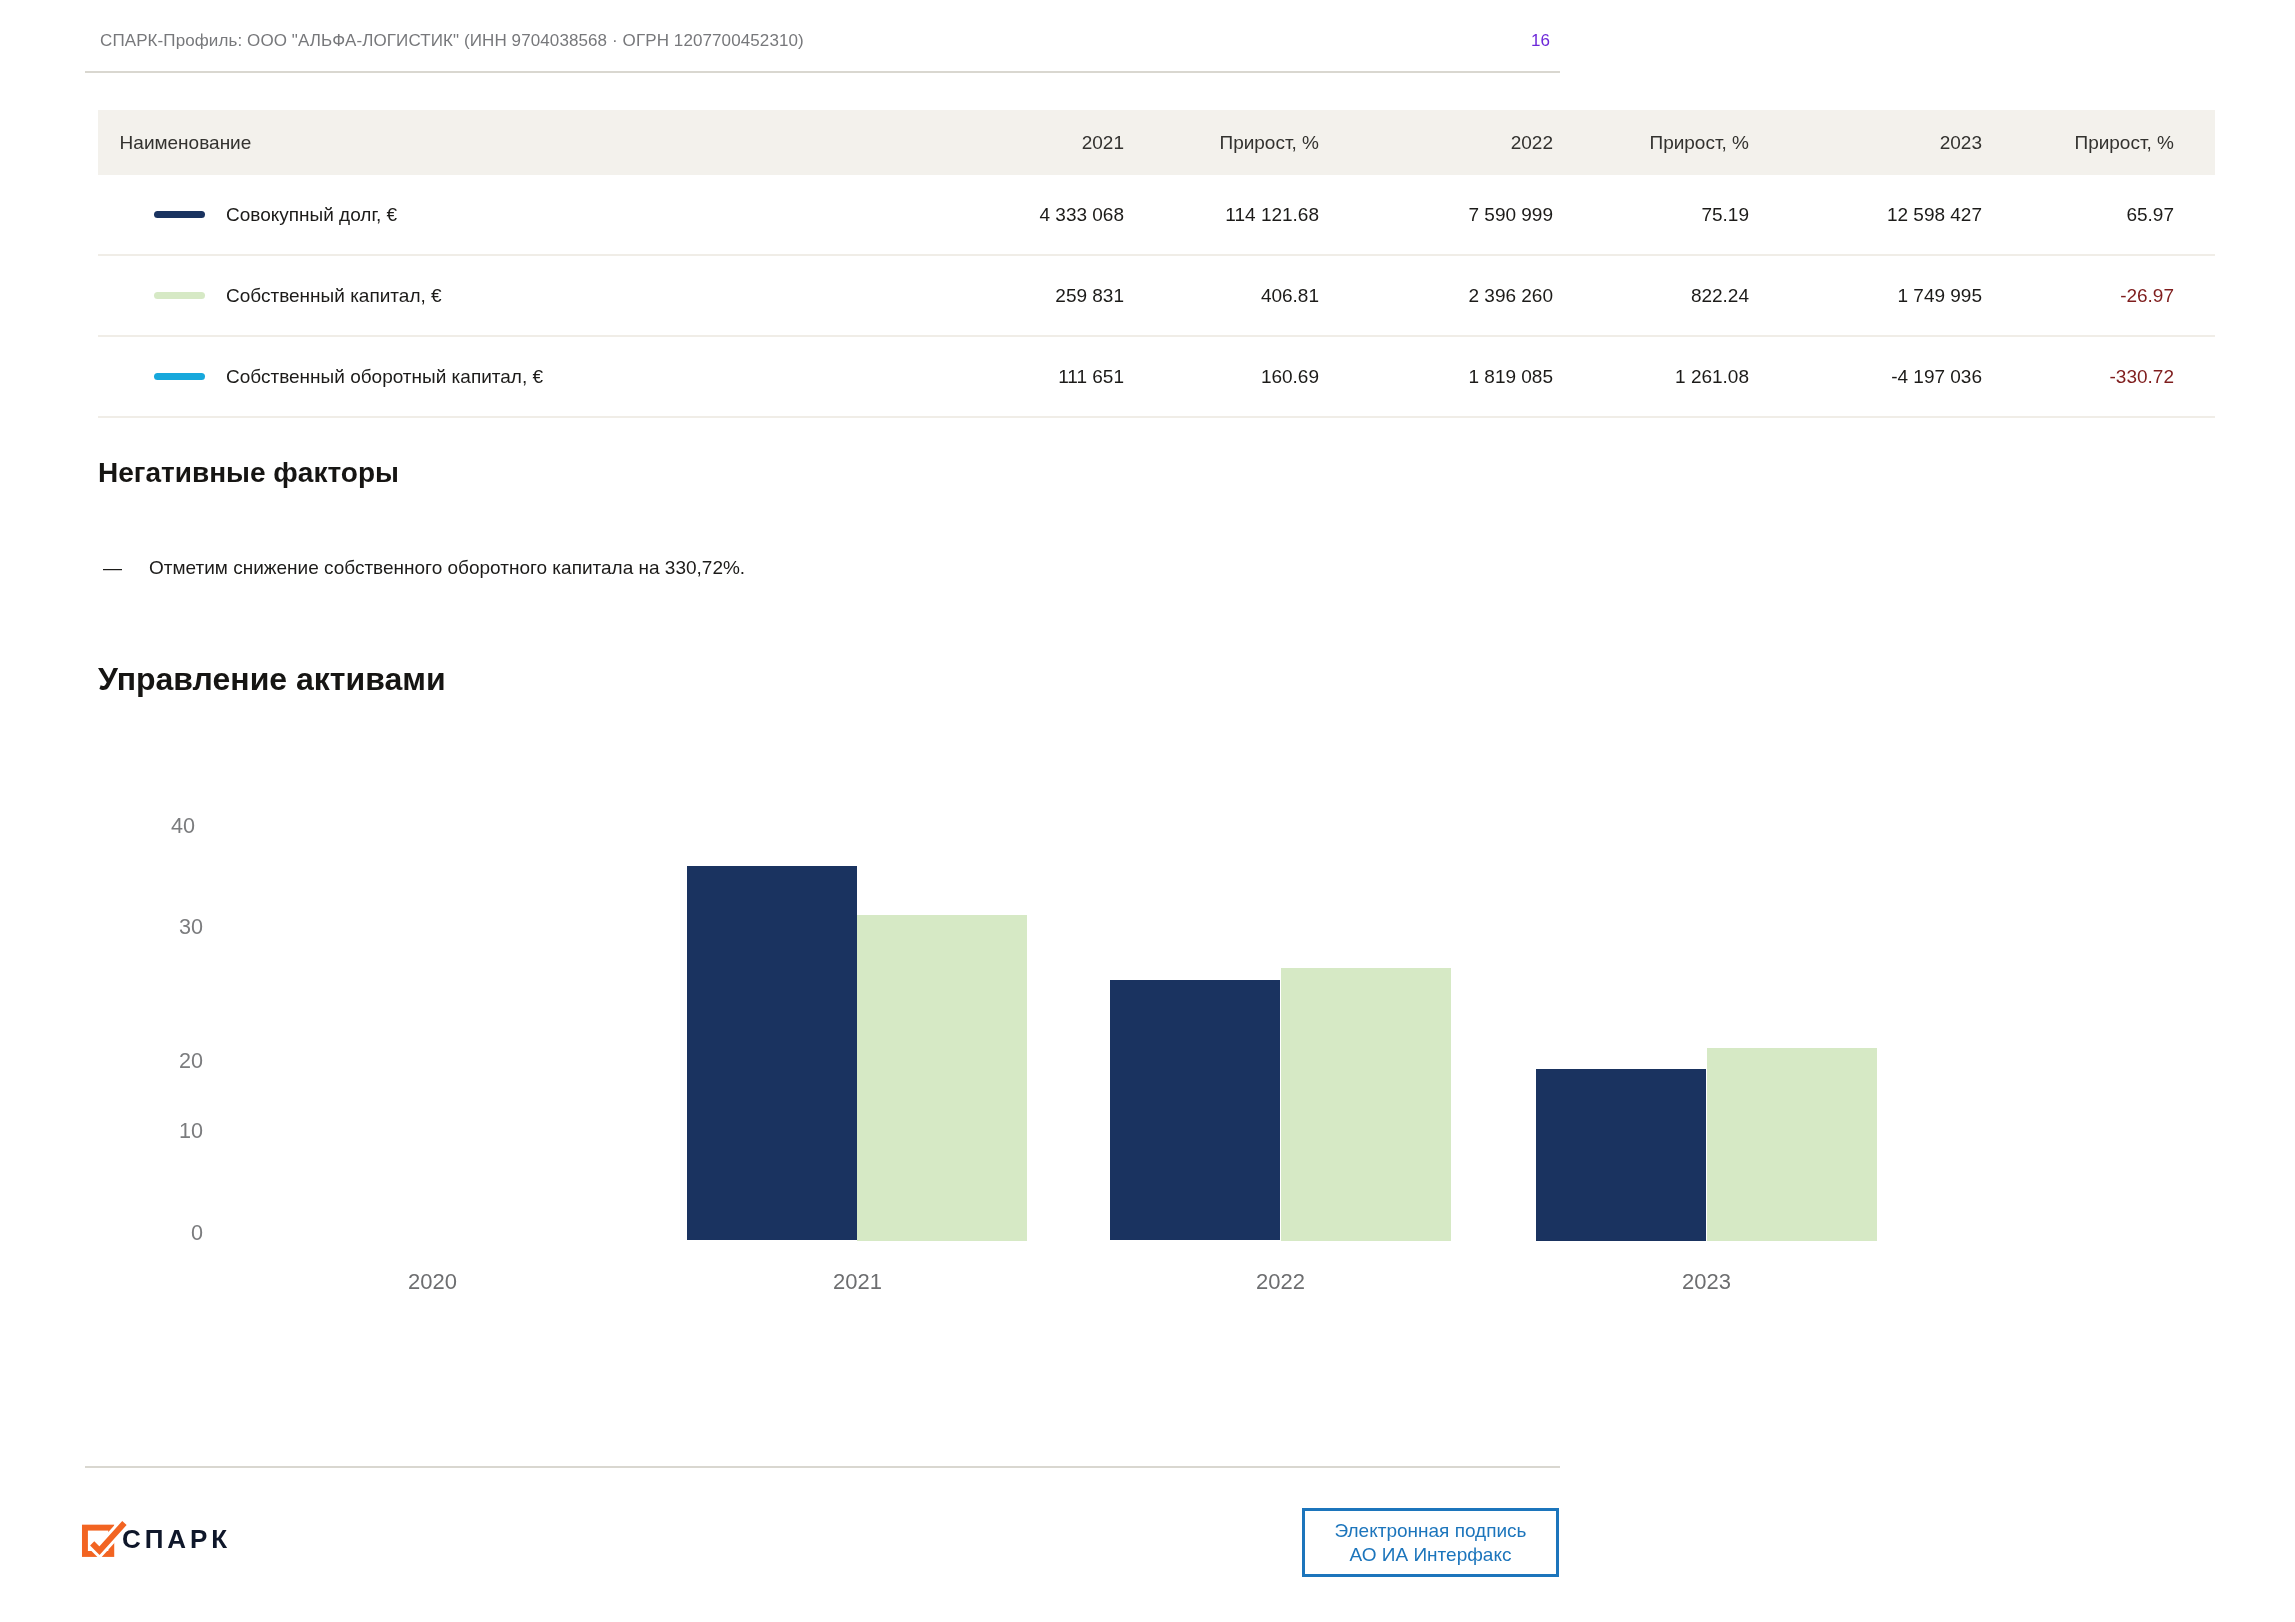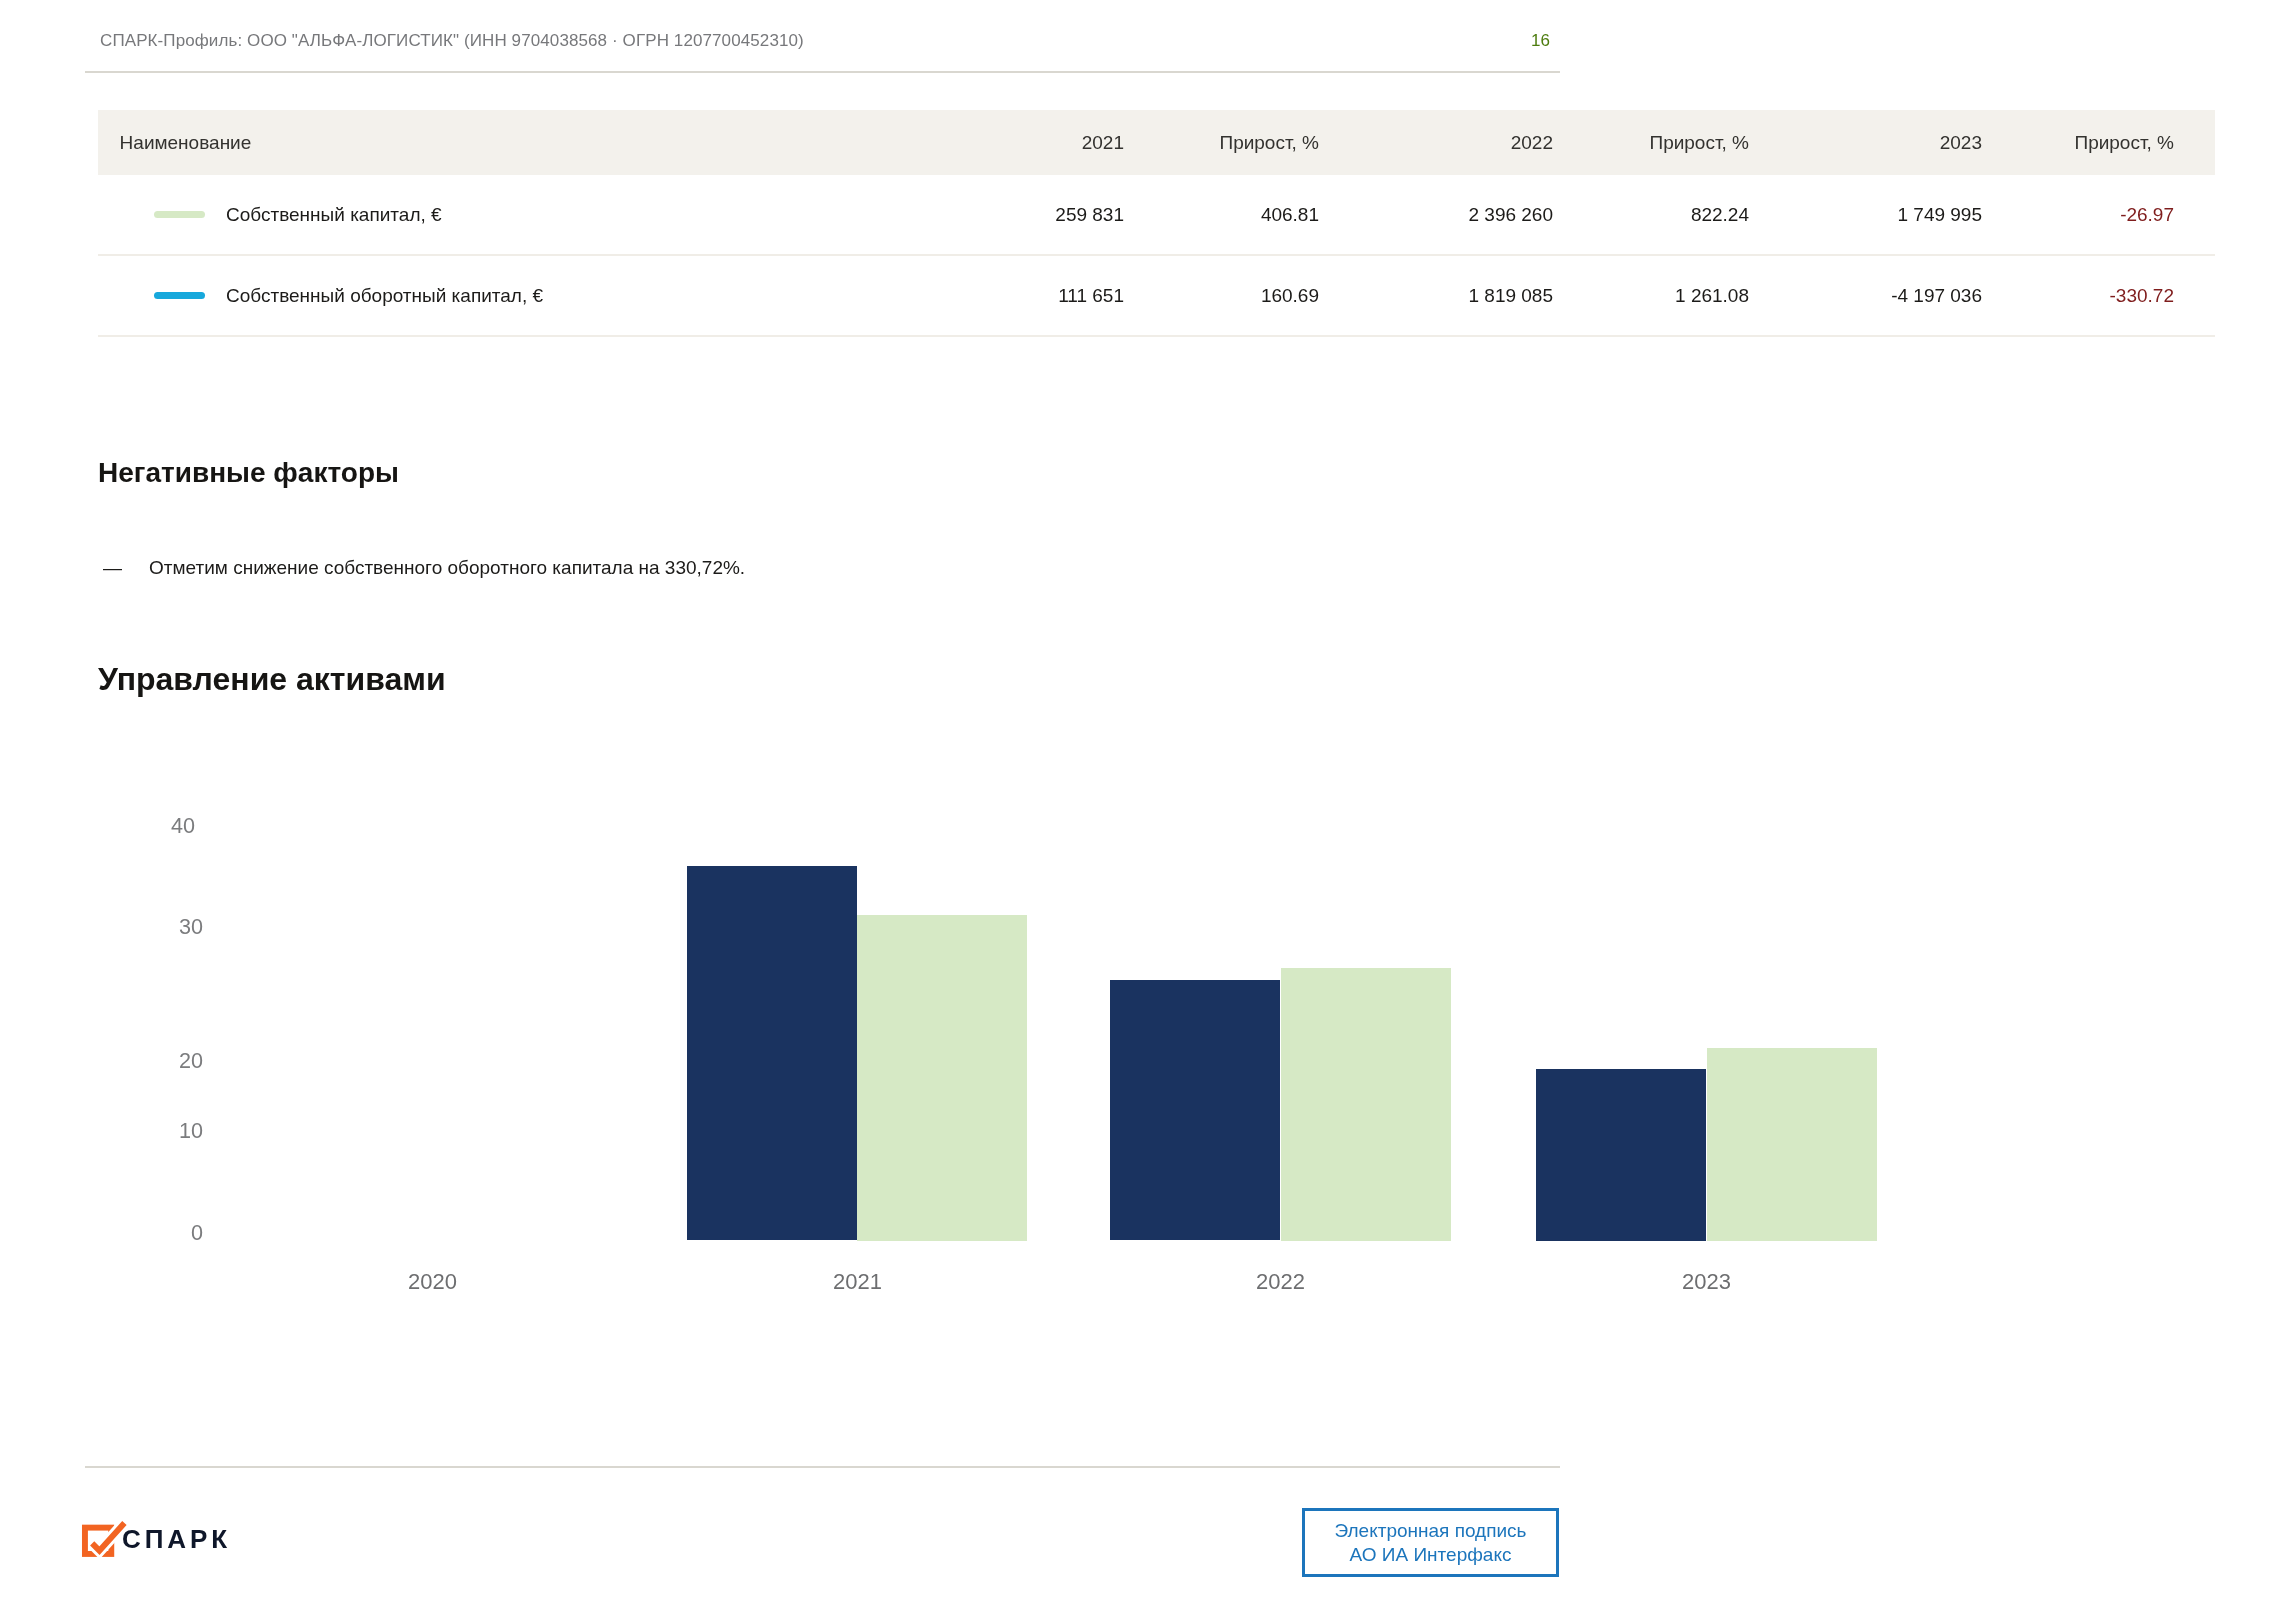--- a/index.html
+++ b/index.html
@@ -6,21 +6,21 @@
   .page{
     position:relative;
     width:2295px;height:1623px;
     background:#ffffff;
     font-family:"Liberation Sans","DejaVu Sans",sans-serif;
     color:#1c1b19;
     overflow:hidden;
   }
   
   .doc-title{position:absolute;left:100px;top:31px;font-size:17px;color:#77787b;letter-spacing:0.1px;}
-  .page-number{position:absolute;left:1498px;top:31px;width:52px;text-align:right;font-size:17px;color:#4d7c0f;}
+  .page-number{position:absolute;left:1498px;top:31px;width:52px;text-align:right;font-size:17px;color:#6d28d9;}
   .rule{position:absolute;left:85px;width:1475px;height:2px;background:#d9d7d0;}
   .header-rule{top:71px;}
   .footer-rule{top:1466px;}
   
   .fin-table{position:absolute;left:98px;top:110px;width:2117px;}
   .thead{position:relative;height:65px;background:#f3f1ec;}
   .th{position:absolute;top:0;height:46px;line-height:65px;font-size:19px;color:#33322f;white-space:nowrap;}
   .th-name{left:21.6px;}
   .num{text-align:right;}
   .c1{right:1091px;} .c2{right:896px;} .c3{right:662px;}
@@ -62,20 +62,30 @@
     <div class="thead">
       <div class="th th-name">Наименование</div>
       <div class="th num c1">2021</div>
       <div class="th num c2">Прирост, %</div>
       <div class="th num c3">2022</div>
       <div class="th num c4">Прирост, %</div>
       <div class="th num c5">2023</div>
       <div class="th num c6">Прирост, %</div>
     </div>
     <div id="table-body">
+        <div class="trow">
+          <div class="swatch" style="background: rgb(26, 51, 96);"></div>
+          <div class="rowlabel">Совокупный долг, €</div>
+          <div class="td num c1">4 333 068</div>
+          <div class="td num c2">114 121.68</div>
+          <div class="td num c3">7 590 999</div>
+          <div class="td num c4">75.19</div>
+          <div class="td num c5">12 598 427</div>
+          <div class="td num c6">65.97</div>
+        </div>
         <div class="trow">
           <div class="swatch" style="background: rgb(214, 233, 197);"></div>
           <div class="rowlabel">Собственный капитал, €</div>
           <div class="td num c1">259 831</div>
           <div class="td num c2">406.81</div>
           <div class="td num c3">2 396 260</div>
           <div class="td num c4">822.24</div>
           <div class="td num c5">1 749 995</div>
           <div class="td num c6 red">-26.97</div>
         </div>

